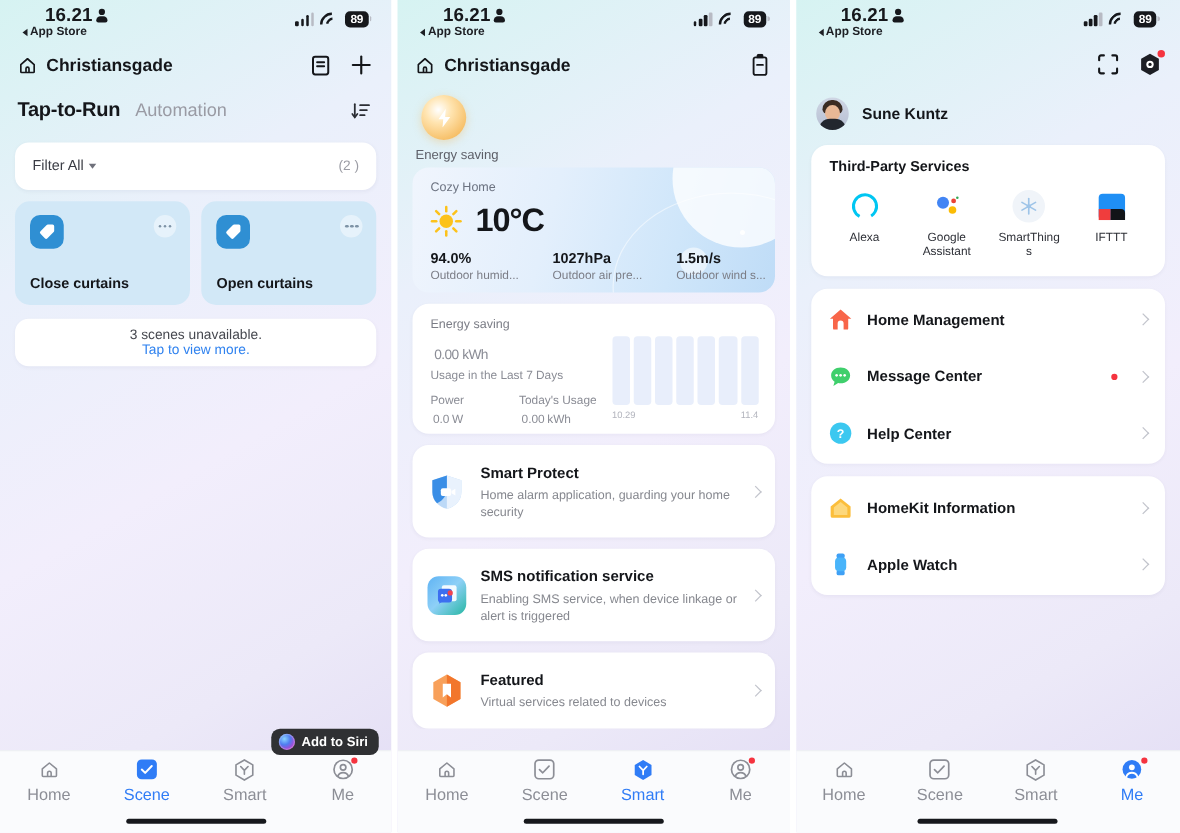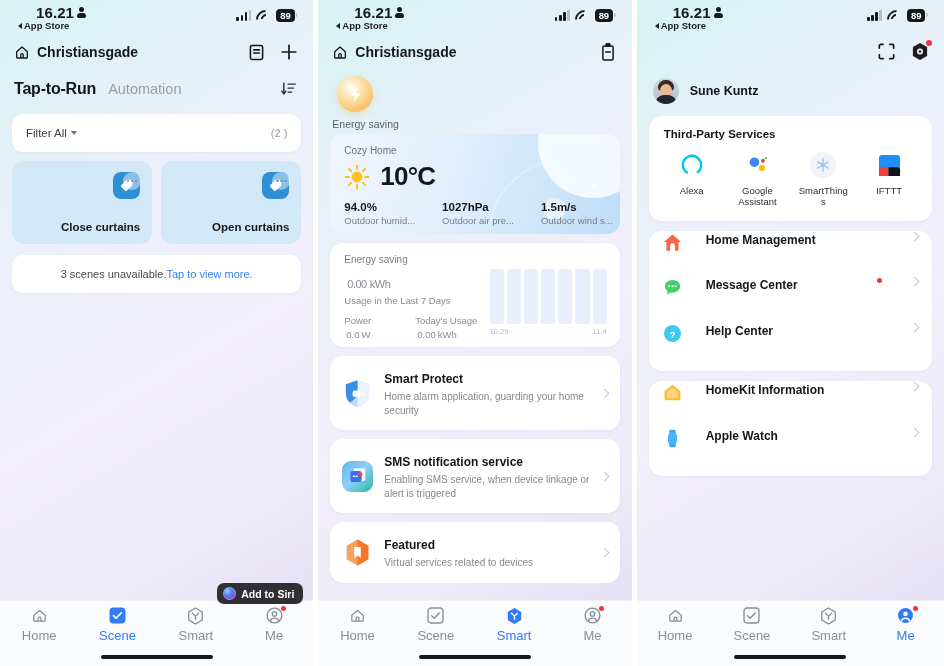--- a/index.html
+++ b/index.html
@@ -68,31 +68,31 @@
     margin: 10px 12px 0 12px; background:#fff; border-radius:11px; height:38px;
     display:flex; align-items:center; justify-content:space-between; padding: 0 14px;
     box-shadow: 0 1px 3px rgba(60,60,90,.05);
   }
   .filter-label { font-size:11.5px; color:#3a3c44; display:flex; align-items:center; gap:4px; }
   .caret-dn { width:0;height:0;border-left:3.6px solid transparent;border-right:3.6px solid transparent;border-top:4px solid #6f717b; }
   .filter-count { font-size:11px; color:#9b9ca4; }
   .scene-grid { display:flex; gap:9px; padding: 9px 12px 0 12px; }
   .scene-card {
     flex:1; height:83px; background:#d2e8f7; border-radius:12px; padding:11px 12px;
-    position:relative; display:flex; flex-direction:column; justify-content:space-between;align-items:flex-end;
+    position:relative; display:flex; flex-direction:column; justify-content:space-between;
   }
   .scene-ico { width:27px;height:27px;border-radius:8px;background:#2f8fd3;display:flex;align-items:center;justify-content:center; }
   .scene-dots { position:absolute; top:11px; right:11px; width:18px;height:18px;border-radius:50%;
     background:rgba(255,255,255,.45); display:flex;align-items:center;justify-content:center; gap:1.6px; }
   .scene-dots i { width:2.4px;height:2.4px;border-radius:50%;background:#7e93a6;display:block; }
   .scene-name { font-size:11.5px; font-weight:bold; color:#14161a; }
   .unavail-card {
     margin: 11px 12px 0 12px; background:#fff; border-radius:11px; height:38px;
     display:flex; align-items:center; justify-content:center;
-    font-size:11px; color:#46484f; box-shadow: 0 1px 3px rgba(60,60,90,.05);
+    font-size:11px; color:#46484f; box-shadow: 0 1px 3px rgba(60,60,90,.05); flex-direction: column;
   }
   .unavail-link { color:#2f82ef; }
   .siri-btn {
     position:absolute; right:10px; bottom:62px; background:#2f3033; color:#fff;
     border-radius:7px; height:21px; display:flex;align-items:center;gap:5px; padding:0 9px 0 6px;
     font-size:10.5px; font-weight:bold;
   }
   .siri-orb { width:13px;height:13px;border-radius:50%;
     background: radial-gradient(circle at 35% 32%, #8ad4ff 0%, #4f7df0 38%, #a34bd6 68%, #f0568a 100%);
     box-shadow: 0 0 0 1px rgba(255,255,255,.25) inset; }
@@ -159,21 +159,21 @@
   .avatar .av-body { position:absolute; left:2px; bottom:0; width:22px; height:9px; border-radius:9px 9px 0 0; background:#22262e; }
   .profile-name { font-size:12.5px; font-weight:bold; color:#14161a; }
   .p3-body { padding: 0 12px; }
   .tps-card { background:#fff; border-radius:13px; padding: 12px 10px 13px 10px; box-shadow: 0 1px 3px rgba(60,60,90,.05); }
   .tps-title { font-size:11.5px; font-weight:bold; color:#14161a; padding-left:5px; }
   .tps-grid { display:flex; margin-top:12px; }
   .tps-item { flex:1; display:flex; flex-direction:column; align-items:center; gap:7px; }
   .tps-ico { width:26px;height:26px;display:flex;align-items:center;justify-content:center; }
   .tps-label { font-size:9.5px; color:#2d2f36; text-align:center; line-height:1.2; max-width:52px; word-break:break-word; }
   .menu-card { background:#fff; border-radius:13px; margin-top:10px; padding: 2px 0; box-shadow: 0 1px 3px rgba(60,60,90,.05); }
-  .menu-row { height:45.5px; display:flex; align-items:flex-start; gap:24px; padding: 0 14px; }
+  .menu-row { height:45.5px; display:flex; align-items:center; gap:12px; padding: 0 14px; }
   .menu-ico { width:19px;height:19px;flex:0 0 19px;display:flex;align-items:center;justify-content:center; }
   .menu-label { flex:1; font-size:12px; font-weight:bold; color:#14161a; }
   .red-dot { width:5px;height:5px;border-radius:50%;background:#f5333f; margin-right:5px; }
 
   
   .spacer { flex:1 1 auto; }
   .tabbar { height:48px; flex:0 0 48px; background:#fafbfd; display:flex; align-items:center; border-top:1px solid #eef0f4; }
   .tb-item { flex:1; display:flex; flex-direction:column; align-items:center; gap:3px; position:relative; }
   .tb-ico { width:18px;height:18px;display:flex;align-items:center;justify-content:center;position:relative; }
   .tb-label { font-size:13px; color:#8c8e96; }

